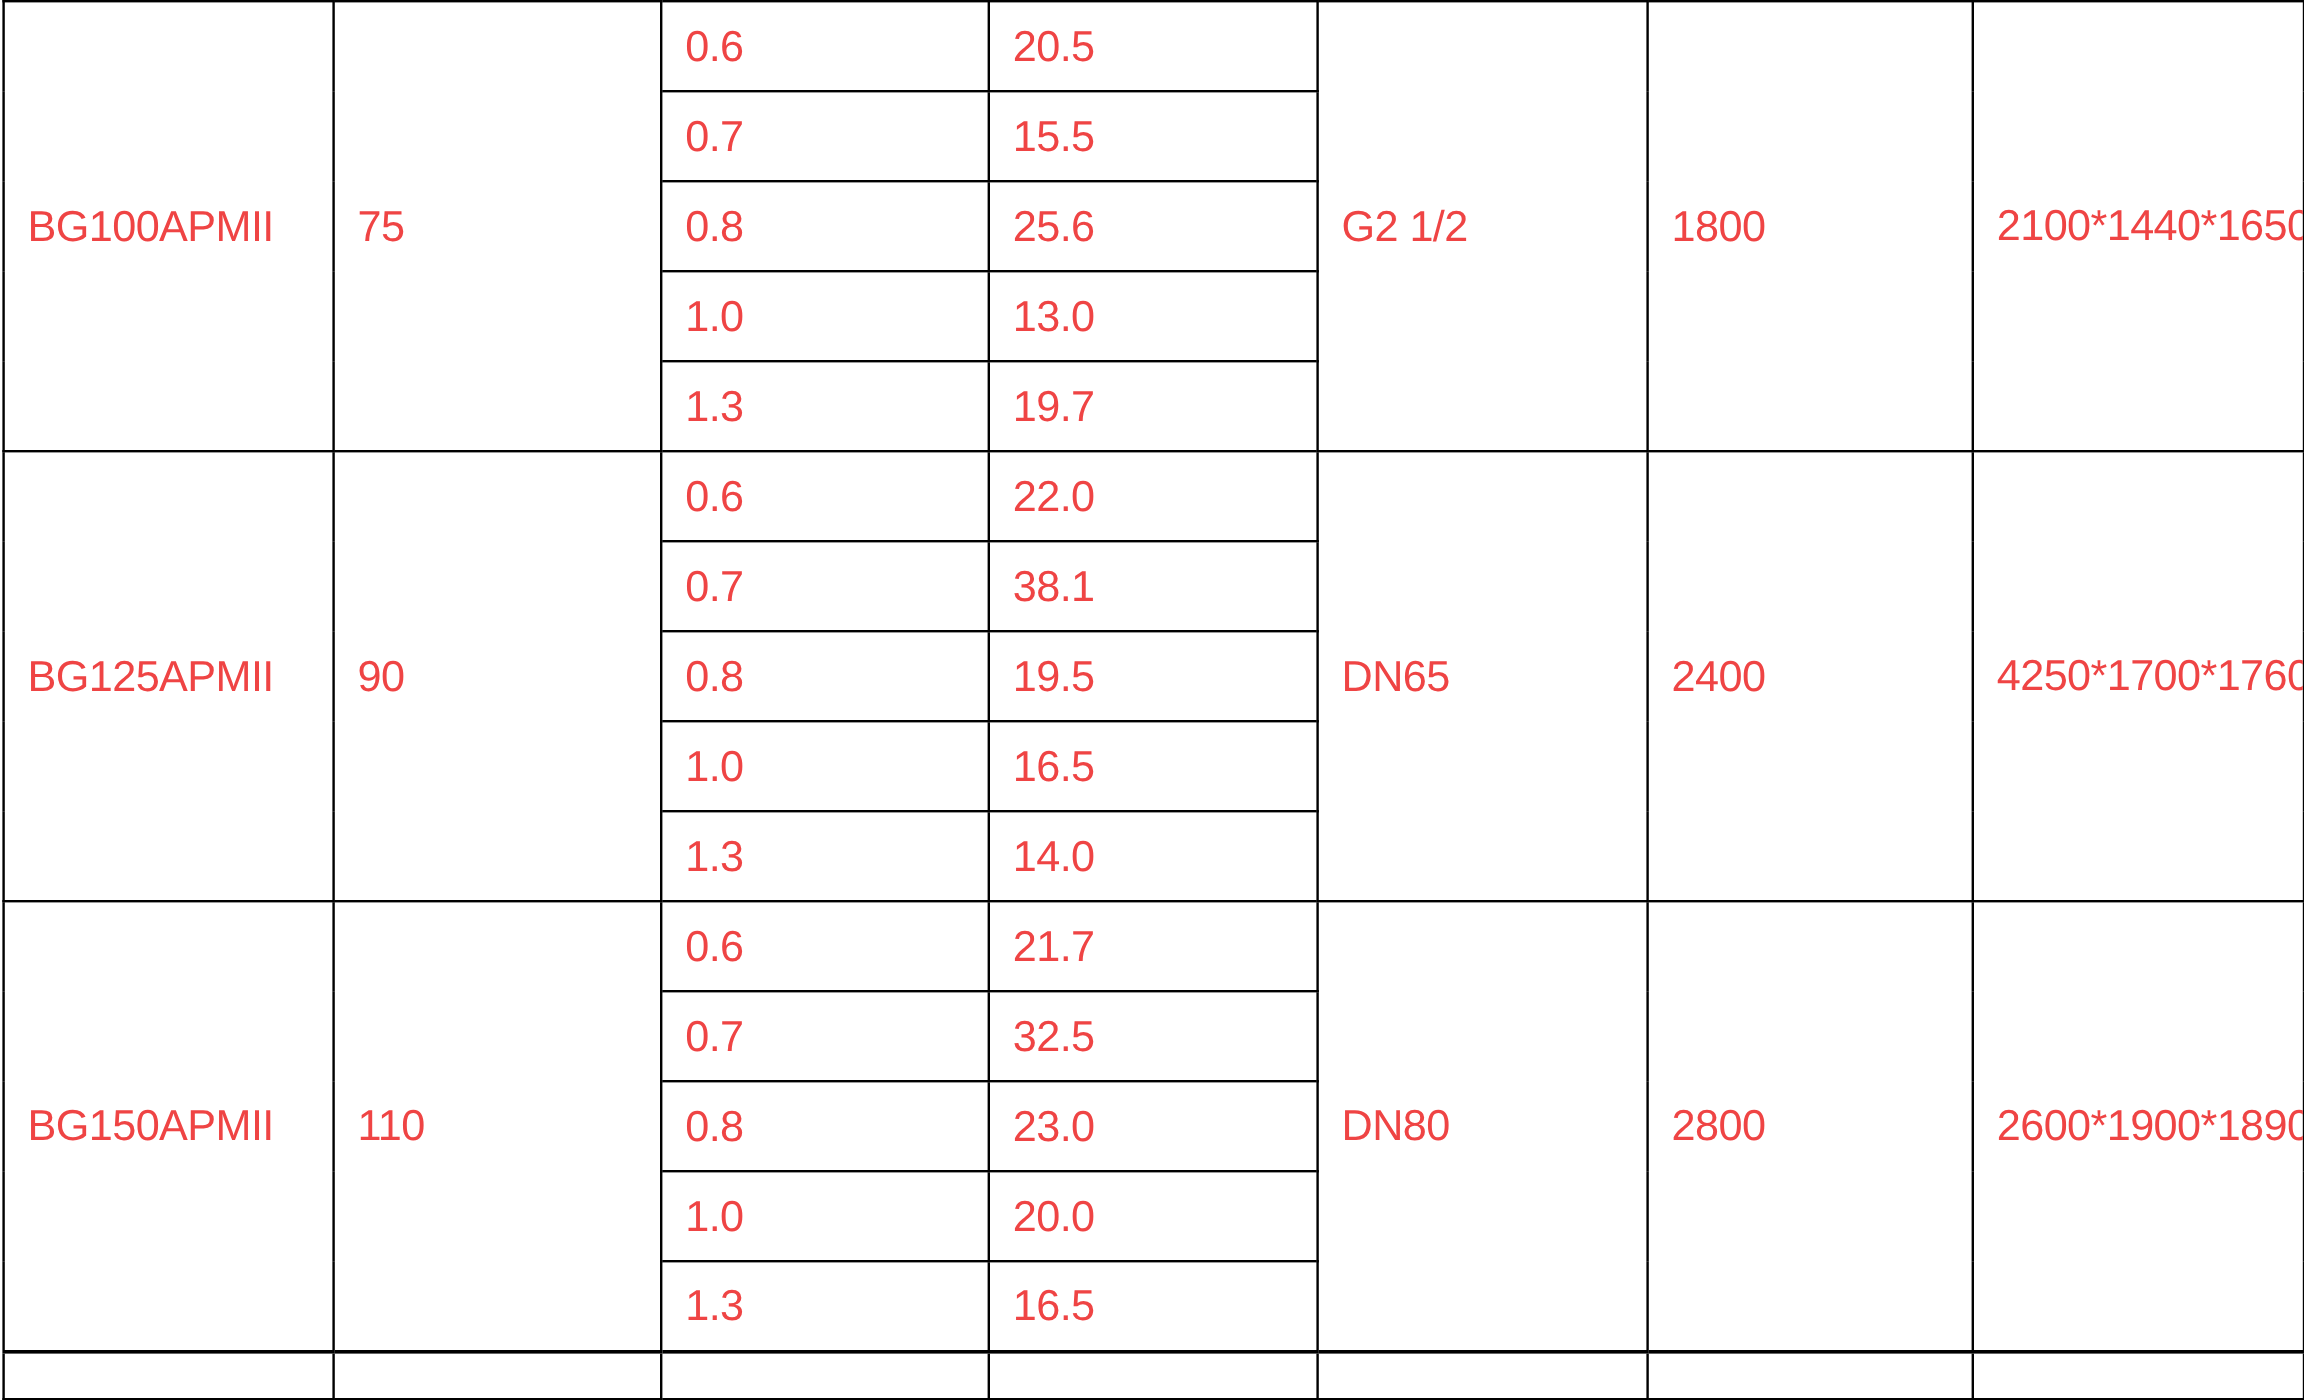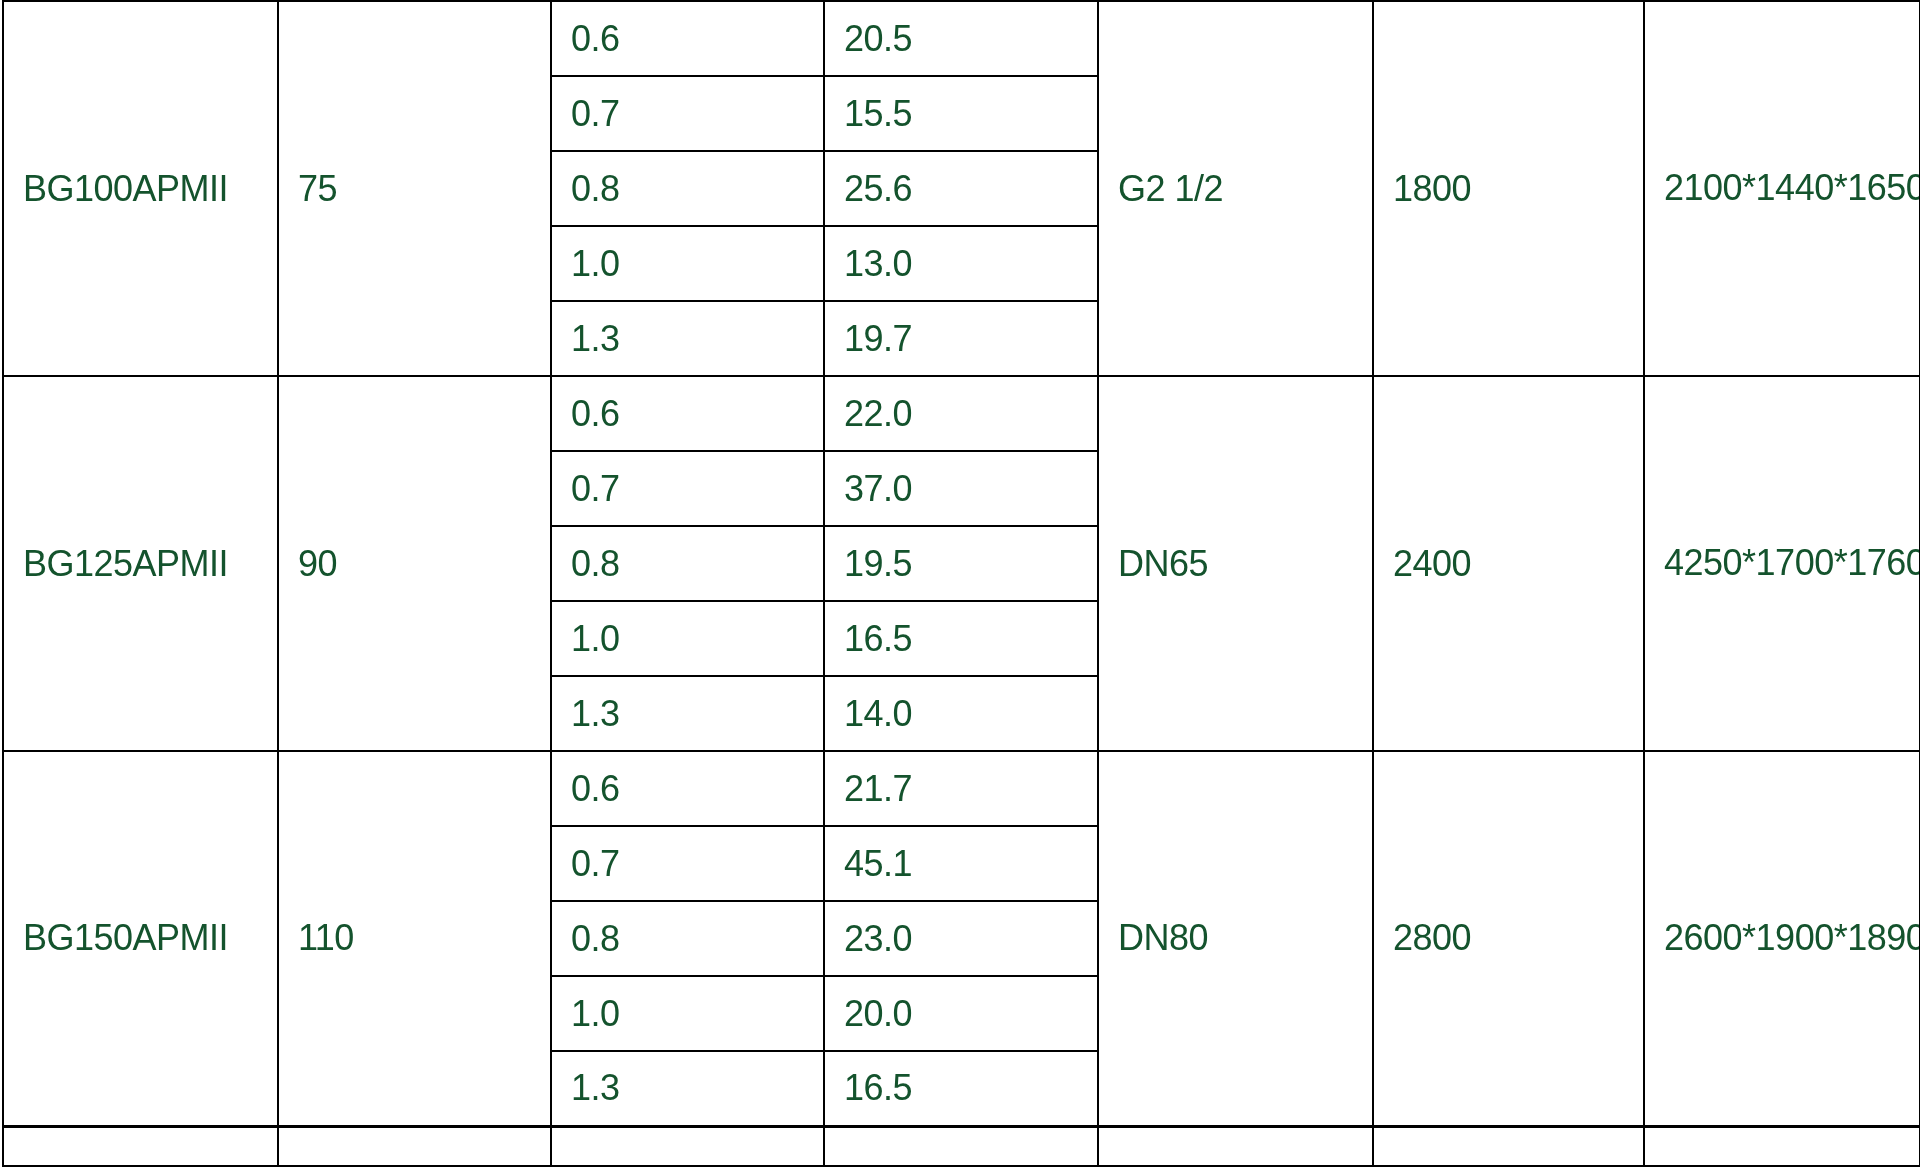--- a/index.html
+++ b/index.html
@@ -17,21 +17,21 @@
   }
   table.spec {
     border-collapse: collapse;
     table-layout: fixed;
     width: 1917px;
     margin-left: 2px;
     margin-top: 0;
   }
   table.spec td {
     border: 2px solid #000000;
-    color: #14532d;
+    color: #ef4444;
     font-size: 36px;
     letter-spacing: -0.5px;
     vertical-align: middle;
     padding: 0 0 0 19px;
     background: #ffffff;
     overflow: hidden;
     white-space: nowrap;
   }
   table.spec tr.sub {
     height: 75px;
@@ -96,21 +96,21 @@
         <td rowspan="5">BG125APMII</td>
         <td rowspan="5">90</td>
         <td>0.6</td>
         <td>22.0</td>
         <td rowspan="5">DN65</td>
         <td rowspan="5">2400</td>
         <td rowspan="5" class="c-dim">4250*1700*1760</td>
       </tr>
       <tr class="sub">
         <td>0.7</td>
-        <td>37.0</td>
+        <td>38.1</td>
       </tr>
       <tr class="sub">
         <td>0.8</td>
         <td>19.5</td>
       </tr>
       <tr class="sub">
         <td>1.0</td>
         <td>16.5</td>
       </tr>
       <tr class="sub">
@@ -122,21 +122,21 @@
         <td rowspan="5">BG150APMII</td>
         <td rowspan="5">110</td>
         <td>0.6</td>
         <td>21.7</td>
         <td rowspan="5">DN80</td>
         <td rowspan="5">2800</td>
         <td rowspan="5" class="c-dim">2600*1900*1890</td>
       </tr>
       <tr class="sub">
         <td>0.7</td>
-        <td>45.1</td>
+        <td>32.5</td>
       </tr>
       <tr class="sub">
         <td>0.8</td>
         <td>23.0</td>
       </tr>
       <tr class="sub">
         <td>1.0</td>
         <td>20.0</td>
       </tr>
       <tr class="sub">

